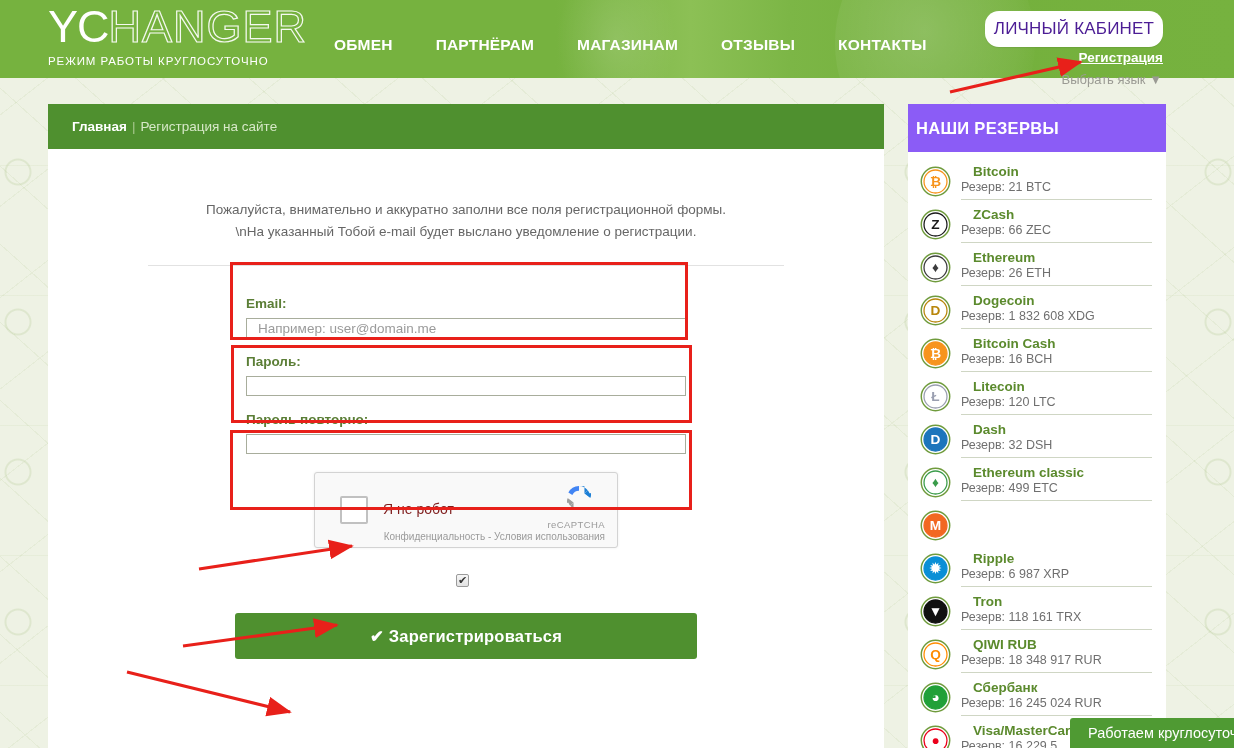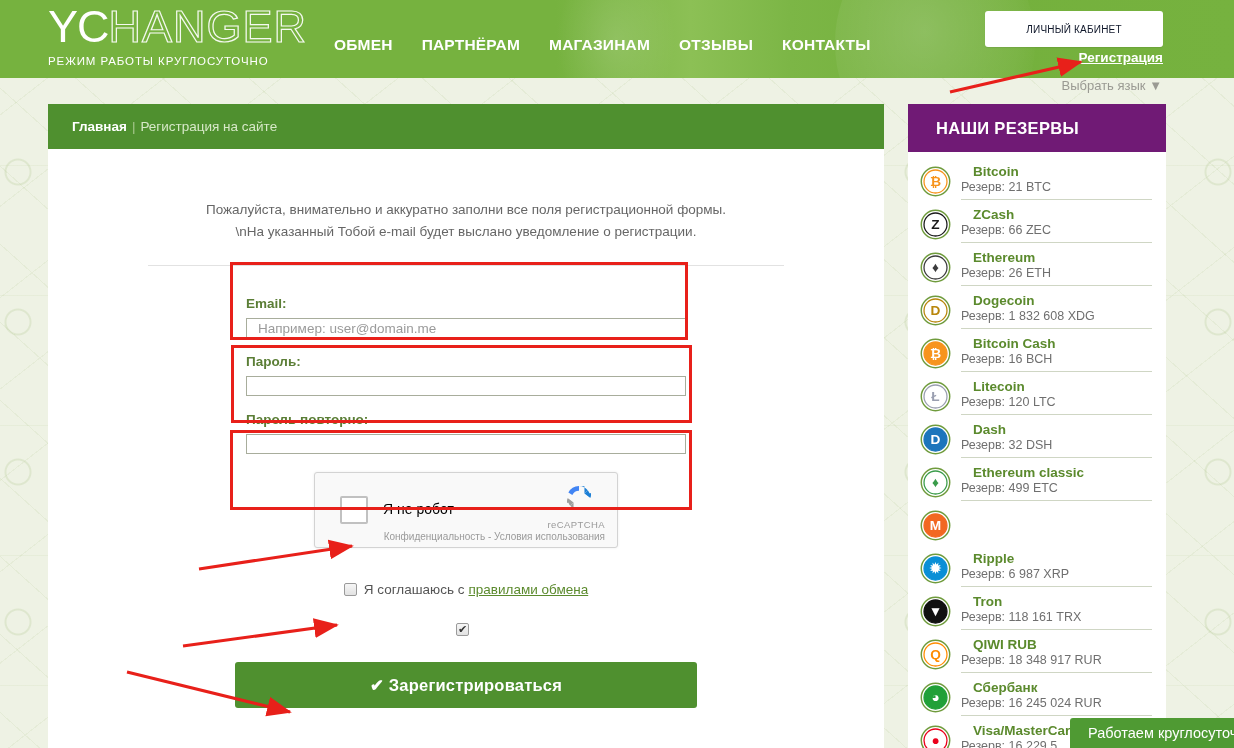--- a/index.html
+++ b/index.html
@@ -45,37 +45,37 @@
   #logo-text { font-size:45px; line-height:48px; letter-spacing:0px; font-weight:bold; white-space:nowrap; }
   #logo-yc { color:#ffffff; font-weight:normal; letter-spacing:-1px; }
   #logo-hanger {
     color:transparent; -webkit-text-stroke:1.2px rgba(255,255,255,.92);
     font-weight:400; letter-spacing:1px;
   }
   #logo-sub {
     color:#ffffff; font-size:11.5px; letter-spacing:.9px; margin-top:4px; white-space:nowrap;
   }
 
-  #main-nav { position:absolute; left:334px; top:36px; display:flex; gap:29px; }
+  #main-nav { position:absolute; left:334px; top:36px; display:flex; gap:43px; }
   #main-nav a {
     color:#ffffff; text-decoration:none; font-size:15.5px; font-weight:bold; letter-spacing:.2px; white-space:nowrap;
   }
 
   #cabinet-button {
     position:absolute; right:71px; top:11px; width:178px; height:36px;
-    background:#ffffff; border-radius:3px; color:#0f172a;
-    font-size:10px; display:flex; align-items:center; justify-content:center;
+    background:#ffffff; border-radius:14px; color:#4c1d95;
+    font-size:17px; display:flex; align-items:center; justify-content:center;
     letter-spacing:.2px; cursor:pointer; box-shadow:0 1px 1px rgba(0,0,0,.08);
   }
   #register-link {
     position:absolute; right:71px; top:50px; color:#ffffff; font-size:13.5px;
     font-weight:bold; text-decoration:underline; white-space:nowrap; cursor:pointer;
   }
   #lang-picker {
-    position:absolute; right:72px; top:78px; color:#9a9a93; font-size:13px; white-space:nowrap; cursor:pointer; z-index:11;
+    position:absolute; right:72px; top:72px; color:#9a9a93; font-size:13px; white-space:nowrap; cursor:pointer; z-index:11;
   }
 
   
   #content-panel {
     position:absolute; left:48px; top:104px; width:836px; height:644px;
     background:#ffffff; z-index:5;
   }
   #breadcrumb-bar {
     height:45px; background:#4f902f; display:flex; align-items:center; padding-left:24px;
     font-size:13.5px; color:#d7e8c8;
@@ -100,21 +100,21 @@
   
   #recaptcha-widget {
     width:304px; height:76px; margin:18px auto 0; background:#f9f9f9;
     border:1px solid #d3d3d3; border-radius:3px; position:relative;
     box-shadow:0 0 3px rgba(0,0,0,.07);
   }
   #recaptcha-checkbox {
     position:absolute; left:25px; top:23px; width:28px; height:28px;
     background:#fff; border:2px solid #c1c1c1; border-radius:2px; cursor:pointer;
   }
-  #recaptcha-label { position:absolute; left:68px; top:28px; font-size:14px; color:#000000; }
+  #recaptcha-label { position:absolute; left:68px; top:28px; font-size:14px; color:#7f1d1d; }
   #recaptcha-logo { position:absolute; right:21px; top:8px; width:34px; height:34px; }
   #recaptcha-brand { position:absolute; right:12px; top:46px; font-size:9.5px; color:#9a9a9a; letter-spacing:.4px; }
   #recaptcha-terms { position:absolute; right:12px; top:58px; font-size:10px; color:#9a9a9a; }
 
   
   .check-row { display:flex; align-items:center; justify-content:center; font-size:13.5px; color:#555; }
   #agree-row { margin-top:34px; }
   #promo-row { margin-top:26px; }
   .os-checkbox {
     width:13px; height:13px; margin-right:7px; border:1px solid #9a9a9a;
@@ -131,22 +131,22 @@
     font-size:16.5px; font-weight:bold; font-family:"Liberation Sans", sans-serif;
     cursor:pointer; letter-spacing:.2px;
   }
 
   
   #reserves-panel {
     position:absolute; left:908px; top:104px; width:258px; min-height:644px;
     background:#ffffff; z-index:5; overflow:hidden;
   }
   #reserves-title {
-    height:48px; background:#701a75; color:#fff; font-size:16.5px; font-weight:bold;
-    display:flex; align-items:center; padding-left:28px; letter-spacing:.3px;
+    height:48px; background:#8b5cf6; color:#fff; font-size:16.5px; font-weight:bold;
+    display:flex; align-items:center; padding-left:8px; letter-spacing:.3px;
   }
   #reserves-list { padding:8px 14px 0 12px; }
   .reserve-row { display:flex; align-items:center; height:43px; }
   .reserve-icon { width:31px; height:31px; flex:0 0 auto; margin-right:10px; }
   .reserve-text { flex:1 1 auto; border-bottom:1px solid #cfd6c4; padding-bottom:4px; }
   .reserve-name { color:#5b8a2d; font-size:13.5px; font-weight:bold; line-height:16px; white-space:nowrap;padding-left:12px; }
   .reserve-amount { color:#6f6f6f; font-size:12.5px; line-height:15px; white-space:nowrap; }
 
   
   #toast {
@@ -229,27 +229,20 @@
         <path d="M39.9 23.7 34 18.6l6.7-1.5c.5 2.1.5 4.3-.8 6.6z" fill="#1c7fd6"></path>
         <path d="M24 41c-5 0-9.4-2.3-12.3-5.9l4.6-4.6v10.2z" fill="#9e9e9e"></path>
         <path d="M11.6 35.1C9.2 32.1 7.9 28.3 8.1 24.3l8.2 6.2z" fill="#9e9e9e"></path>
         <path d="M8.1 24.3 14 29.4l-6.7 1.5c-.5-2.1-.5-4.3.8-6.6z" fill="#9e9e9e"></path>
         <path d="M24 7v6.6a10.4 10.4 0 0 0-9.4 6L9 16.3A17 17 0 0 1 24 7z" fill="#4285f4"></path>
       </svg>
       <div id="recaptcha-brand">reCAPTCHA</div>
       <div id="recaptcha-terms">Конфиденциальность - Условия использования</div>
     </div>
 
-    <div class="check-row" id="agree-row">
-      <span class="os-checkbox">
-          <span class="tick" id="agree-tick"></span>
-        </span>
-      <span>Я соглашаюсь с</span>
-      <a id="rules-link" href="#">правилами обмена</a>
-    </div>
 
     <div class="check-row" id="promo-row">
       <span class="os-checkbox">
           <span class="tick" id="promo-tick">✔</span>
         </span>
     </div>
 
     <button id="submit-button" type="submit">
       <span>✔</span>&nbsp;<span>Зарегистрироваться</span>
     </button>

